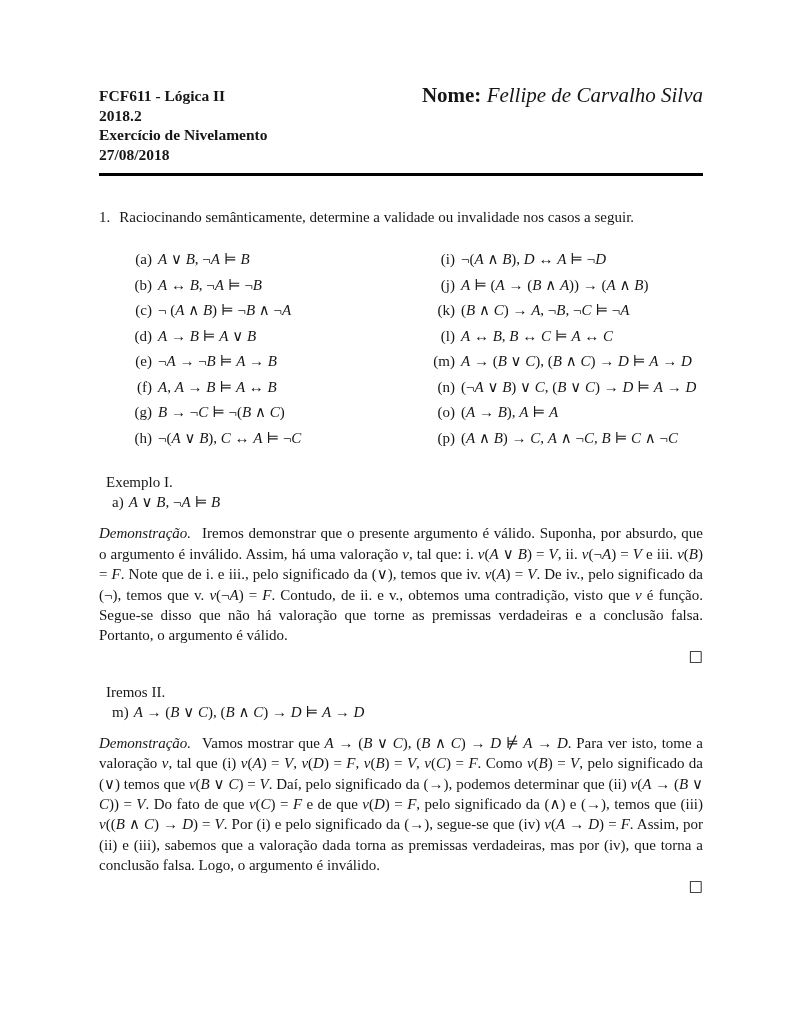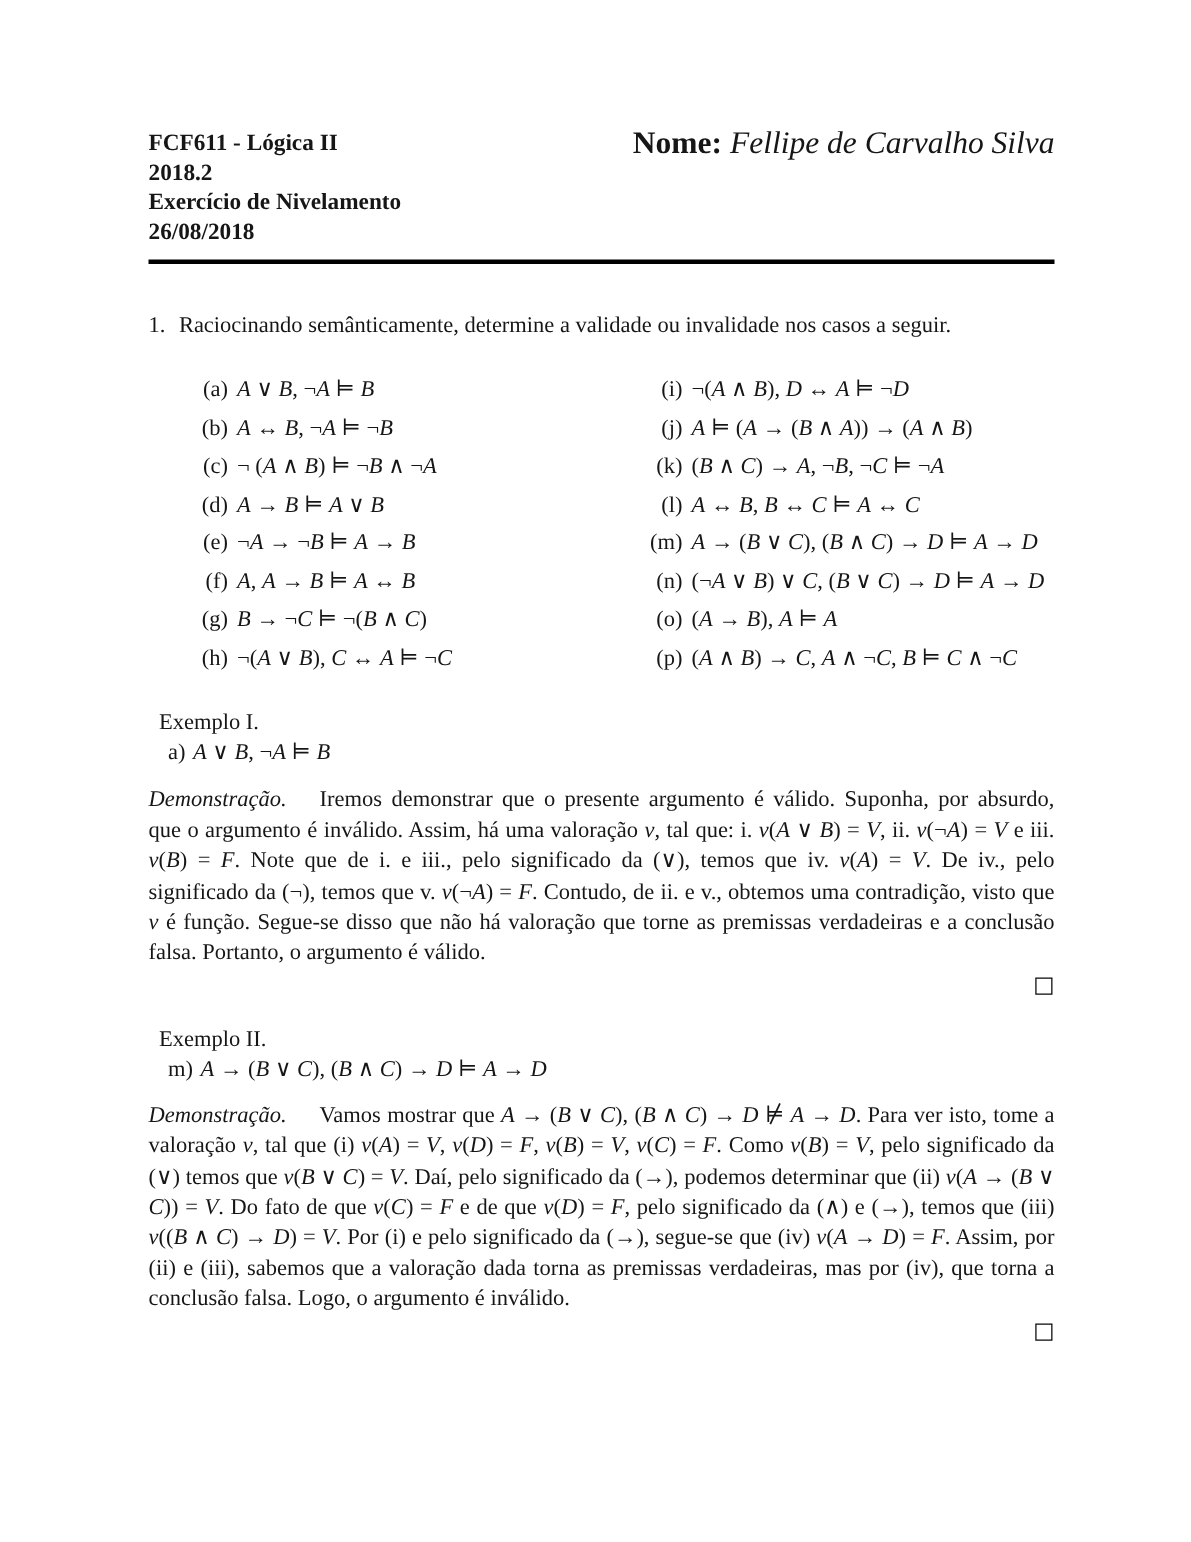--- a/index.html
+++ b/index.html
@@ -72,21 +72,21 @@
   
   .example { margin-top: 18px; }
   .example-title { margin-left: 7px; line-height: 20px; }
   .example-statement { margin-left: 13px; line-height: 20px; }
   .statement-label { margin-right: 5px; }
   .proof {
     margin: 11px 0 0 0;
     text-align: justify;
     line-height: 20.4px;
   }
-  .proof-label { font-style: italic; margin-right: 22px; }
+  .proof-label { font-style: italic; margin-right: 11px; }
   .qed-line {
     text-align: right;
     margin-top: 2px;
     line-height: 16px;
   }
   .qed {
     font-family: "DejaVu Sans", sans-serif;
     font-size: 15px;
     color: #000;
   }
@@ -94,21 +94,21 @@
 </head>
 <body>
 
 <div class="page">
 
   <header class="doc-header">
     <div class="header-left">
       <div>FCF611 - Lógica II</div>
       <div>2018.2</div>
       <div>Exercício de Nivelamento</div>
-      <div>26/08/2018</div>
+      <div>27/08/2018</div>
     </div>
     <div class="header-right">
       <span class="bold">Nome:</span>
       <span class="italic">Fellipe de Carvalho Silva</span>
     </div>
   </header>
 
   <div class="rule"></div>
 
   <div class="question">
@@ -194,21 +194,21 @@
     </div>
     <p class="proof">
       <span class="proof-label">Demonstração.</span><span><span>Iremos demonstrar que o presente argumento é válido. Suponha, por absurdo, que o argumento é inválido. Assim, há uma valoração </span><span class="math"><i>v</i></span><span>, tal que: i. </span><span class="math"><i>v</i>(<i>A</i> ∨ <i>B</i>) = <i>V</i></span><span>, ii. </span><span class="math"><i>v</i>(¬<i>A</i>) = <i>V</i></span><span> e iii. </span><span class="math"><i>v</i>(<i>B</i>) = <i>F</i></span><span>. Note que de i. e iii., pelo significado da (</span><span class="math">∨</span><span>), temos que iv. </span><span class="math"><i>v</i>(<i>A</i>) = <i>V</i></span><span>. De iv., pelo significado da (</span><span class="math">¬</span><span>), temos que v. </span><span class="math"><i>v</i>(¬<i>A</i>) = <i>F</i></span><span>. Contudo, de ii. e v., obtemos uma contradição, visto que </span><span class="math"><i>v</i></span><span> é função. Segue-se disso que não há valoração que torne as premissas verdadeiras e a conclusão falsa. Portanto, o argumento é válido.</span></span>
     </p>
     <div class="qed-line">
       <span class="qed">□</span>
     </div>
   </section>
 
   <section class="example">
-    <div class="example-title">Exemplo II.</div>
+    <div class="example-title">Iremos II.</div>
     <div class="example-statement">
       <span class="statement-label">m)</span><span class="math-line"><i>A</i> → (<i>B</i> ∨ <i>C</i>), (<i>B</i> ∧ <i>C</i>) → <i>D</i> ⊨ <i>A</i> → <i>D</i></span>
     </div>
     <p class="proof">
       <span class="proof-label">Demonstração.</span><span><span>Vamos mostrar que </span><span class="math"><i>A</i> → (<i>B</i> ∨ <i>C</i>), (<i>B</i> ∧ <i>C</i>) → <i>D</i> ⊭ <i>A</i> → <i>D</i></span><span>. Para ver isto, tome a valoração </span><span class="math"><i>v</i></span><span>, tal que (i) </span><span class="math"><i>v</i>(<i>A</i>) = <i>V</i>, <i>v</i>(<i>D</i>) = <i>F</i>, <i>v</i>(<i>B</i>) = <i>V</i>, <i>v</i>(<i>C</i>) = <i>F</i></span><span>. Como </span><span class="math"><i>v</i>(<i>B</i>) = <i>V</i></span><span>, pelo significado da (</span><span class="math">∨</span><span>) temos que </span><span class="math"><i>v</i>(<i>B</i> ∨ <i>C</i>) = <i>V</i></span><span>. Daí, pelo significado da (</span><span class="math">→</span><span>), podemos determinar que (ii) </span><span class="math"><i>v</i>(<i>A</i> → (<i>B</i> ∨ <i>C</i>)) = <i>V</i></span><span>. Do fato de que </span><span class="math"><i>v</i>(<i>C</i>) = <i>F</i></span><span> e de que </span><span class="math"><i>v</i>(<i>D</i>) = <i>F</i></span><span>, pelo significado da (</span><span class="math">∧</span><span>) e (</span><span class="math">→</span><span>), temos que (iii) </span><span class="math"><i>v</i>((<i>B</i> ∧ <i>C</i>) → <i>D</i>) = <i>V</i></span><span>. Por (i) e pelo significado da (</span><span class="math">→</span><span>), segue-se que (iv) </span><span class="math"><i>v</i>(<i>A</i> → <i>D</i>) = <i>F</i></span><span>. Assim, por (ii) e (iii), sabemos que a valoração dada torna as premissas verdadeiras, mas por (iv), que torna a conclusão falsa. Logo, o argumento é inválido.</span></span>
     </p>
     <div class="qed-line">
       <span class="qed">□</span>
     </div>
   </section>

